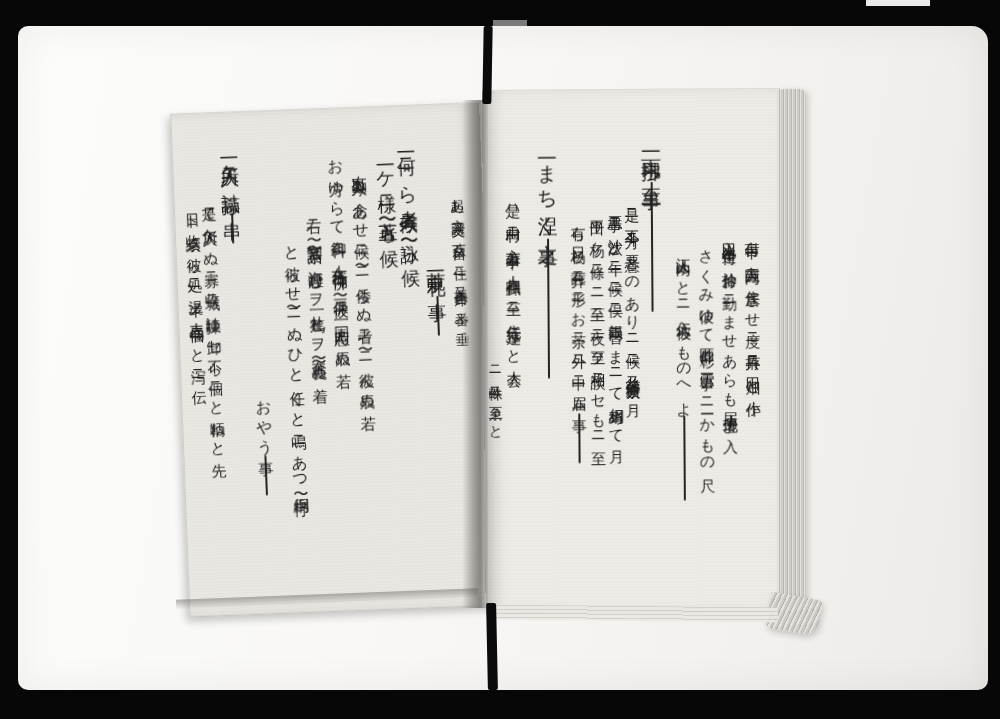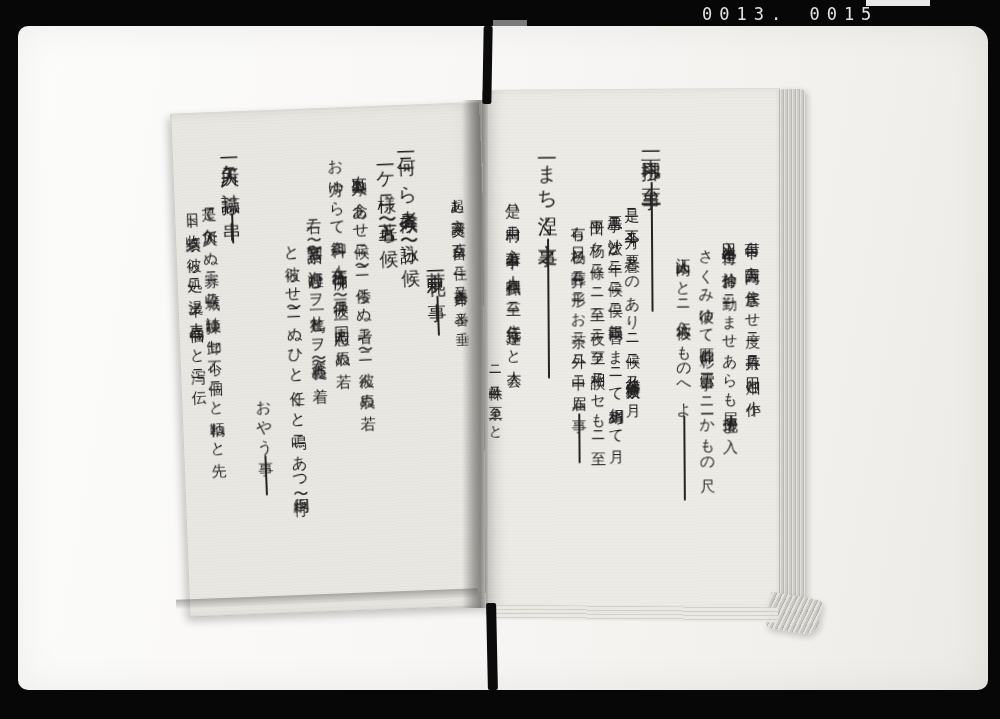--- a/index.html
+++ b/index.html
@@ -92,21 +92,20 @@
   }
   .col .tail{
     display:inline-block;width:2.5px;background:#242424;border-radius:2px;
     margin:5px 7px 0 7px;
   }
 </style>
 </head>
 <body>
 
 <div class="photo">
-  <div class="counter">0013. 0015</div>
   <div class="notch-a"></div>
 
   <div class="backdrop">
     <div class="page page-left">
         <div class="col" style="left: 274px; top: 84px; font-size: 14px;">起あ文證文ニ八百留メ住ニ又振合乕ニ番ふ垂</div>
         <div class="col" style="left: 246px; top: 152px; font-size: 19px;">荒申一札ヲ事<span class="tail" style="height: 40px;"></span></div>
         <div class="col" style="left: 221px; top: 36px; font-size: 19px;">一何ニゝら者入今候ニ〜詠ら候</div>
         <div class="col" style="left: 200px; top: 48px; font-size: 19px;">一ケ様ニ〜著五ら候</div>
         <div class="col" style="left: 174px; top: 56px; font-size: 15.5px;">右勘入今ニ念あせ候ニ〜ニ倭らぬ者ニ〜ニ彼ん辰ぬ若</div>
         <div class="col" style="left: 151px; top: 40px; font-size: 15.5px;">お方ゆらて御科ニ士久任行仰佛ニ〜三保彼ニ一同由惹ん辰ぬ若</div>

